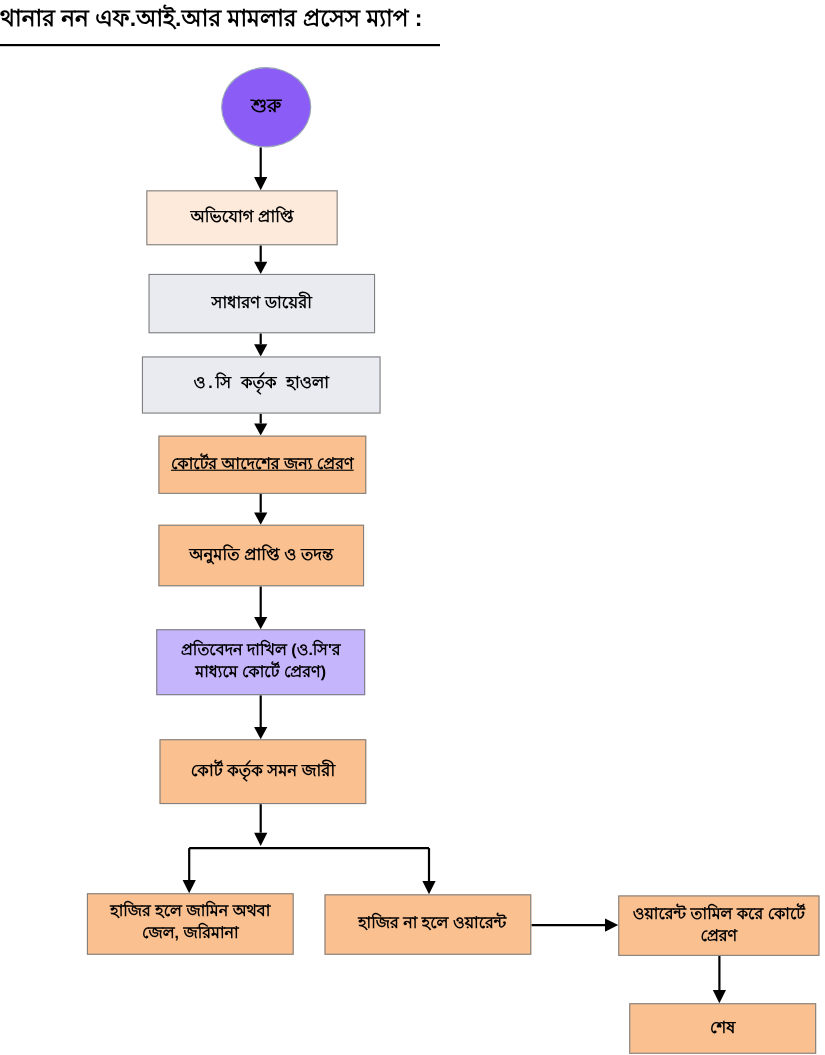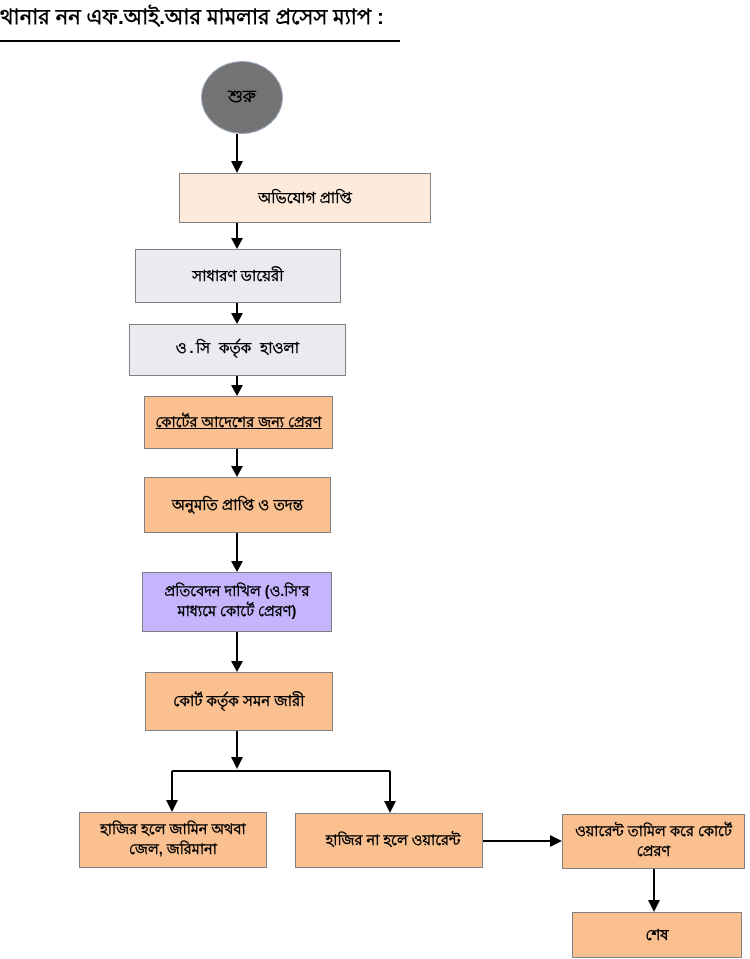--- a/index.html
+++ b/index.html
@@ -40,21 +40,21 @@
     color:#000;
     padding:2px 8px;
   }
   .n-start{
     left:201px;top:61px;width:82px;height:73px;
     border-radius:50%;
     border:1px solid #97a7b8;
     font-size:17px;
     padding:0;
   }
-  .n-complaint{left:133px;top:173px;width:252px;height:50px;margin-left:46px;}
+  .n-complaint{left:133px;top:173px;width:174px;height:50px;}
   .n-diary{left:135px;top:249px;width:206px;height:54px;}
   .n-oc{left:129px;top:324px;width:217px;height:52px;font-family:Liberation Mono, monospace;}
   .n-court-order{left:144px;top:396px;width:189px;height:53px;font-size:14.5px;text-decoration:underline;}
   .n-permission{left:144px;top:477px;width:187px;height:56px;}
   .n-report{left:142px;top:572px;width:190px;height:60px;font-size:14.5px;}
   .n-summons{left:145px;top:672px;width:188px;height:59px;}
   .n-bail{left:79px;top:812px;width:188px;height:56px;font-size:14.5px;}
   .n-warrant{left:295px;top:813px;width:188px;height:55px;font-size:14.5px;}
   .n-exec{left:562px;top:814px;width:183px;height:55px;font-size:14.5px;}
   .n-end{left:572px;top:912px;width:170px;height:46px;}
@@ -128,21 +128,21 @@
         <polygon points="562,841 550,835 550,847" stroke="none"></polygon>
       </g>
 
       <g>
         <line x1="654" y1="869" x2="654" y2="900"></line>
         <polygon points="654,912 648,900 660,900" stroke="none"></polygon>
       </g>
     </g>
   </svg>
 
-  <div class="node n-start" style="background: #737373;">শুরু</div>
+  <div class="node n-start" style="background: #8b5cf6;">শুরু</div>
 
   <div class="node n-complaint" style="background: rgb(253, 234, 218);">অভিযোগ প্রাপ্তি</div>
 
   <div class="node n-diary" style="background: rgb(233, 235, 241);">সাধারণ ডায়েরী</div>
 
   <div class="node n-oc" style="background: rgb(233, 235, 241);">ও.সি কর্তৃক হাওলা</div>
 
   <div class="node n-court-order" style="background: rgb(250, 192, 144);">কোর্টের আদেশের জন্য প্রেরণ</div>
 
   <div class="node n-permission" style="background: rgb(250, 192, 144);">অনুমতি প্রাপ্তি ও তদন্ত</div>

